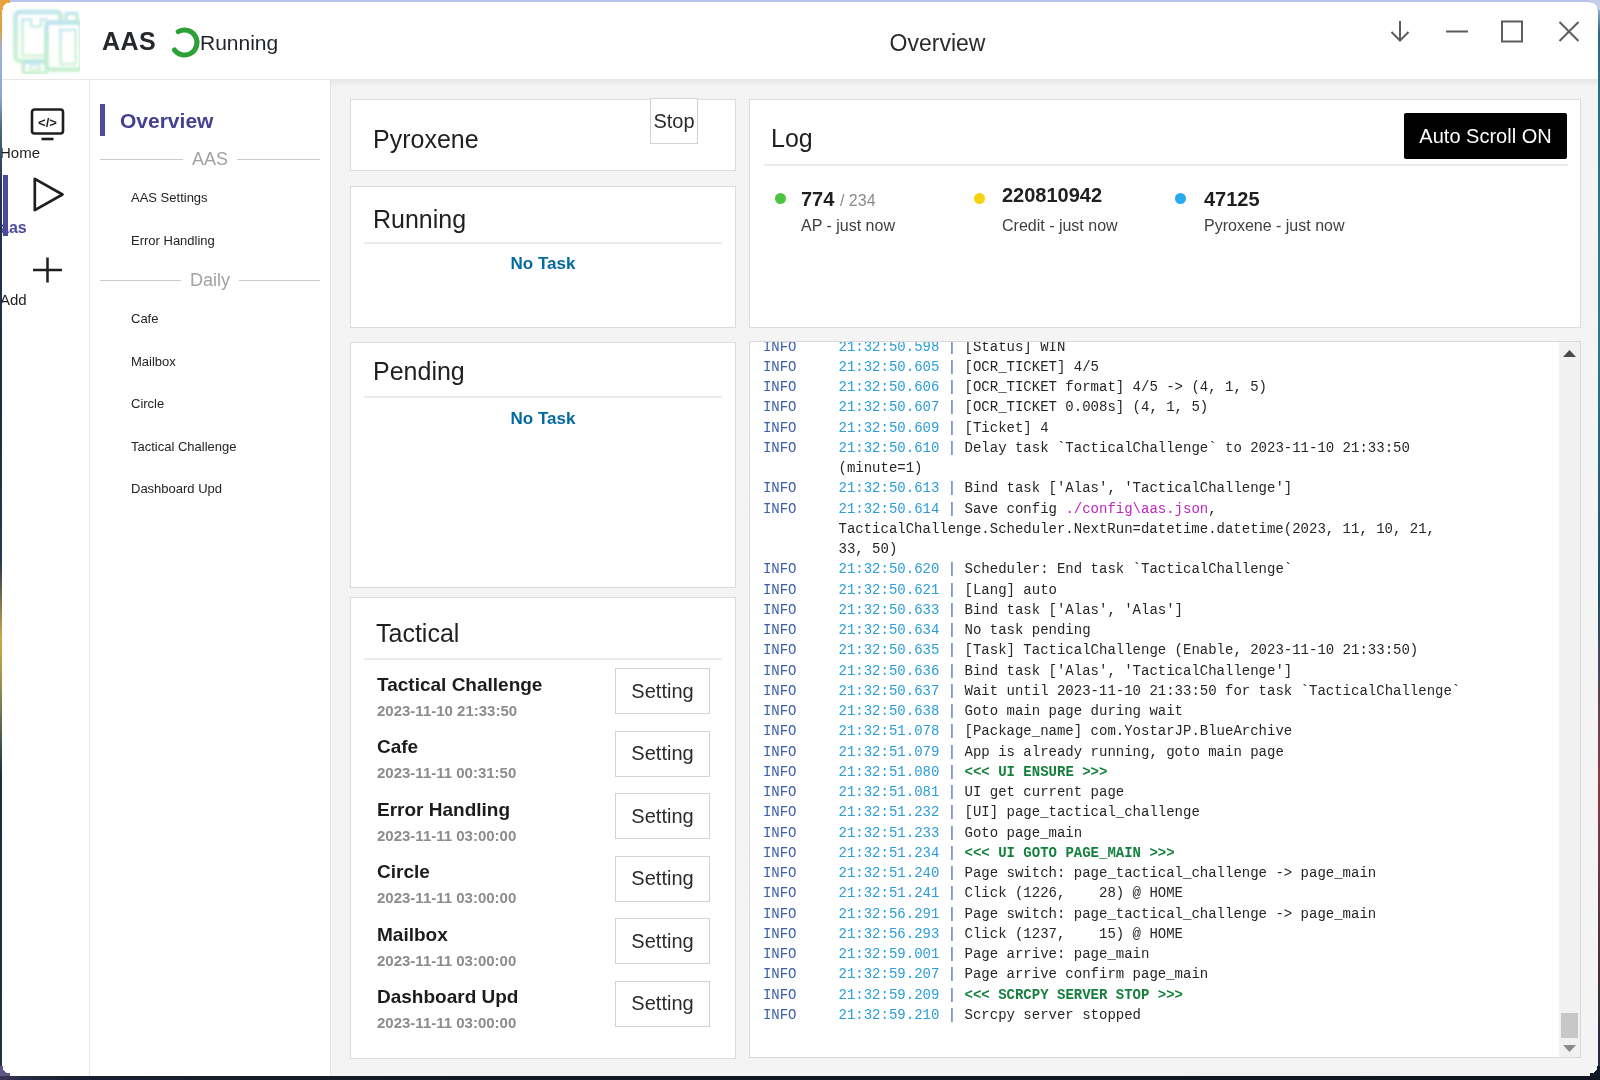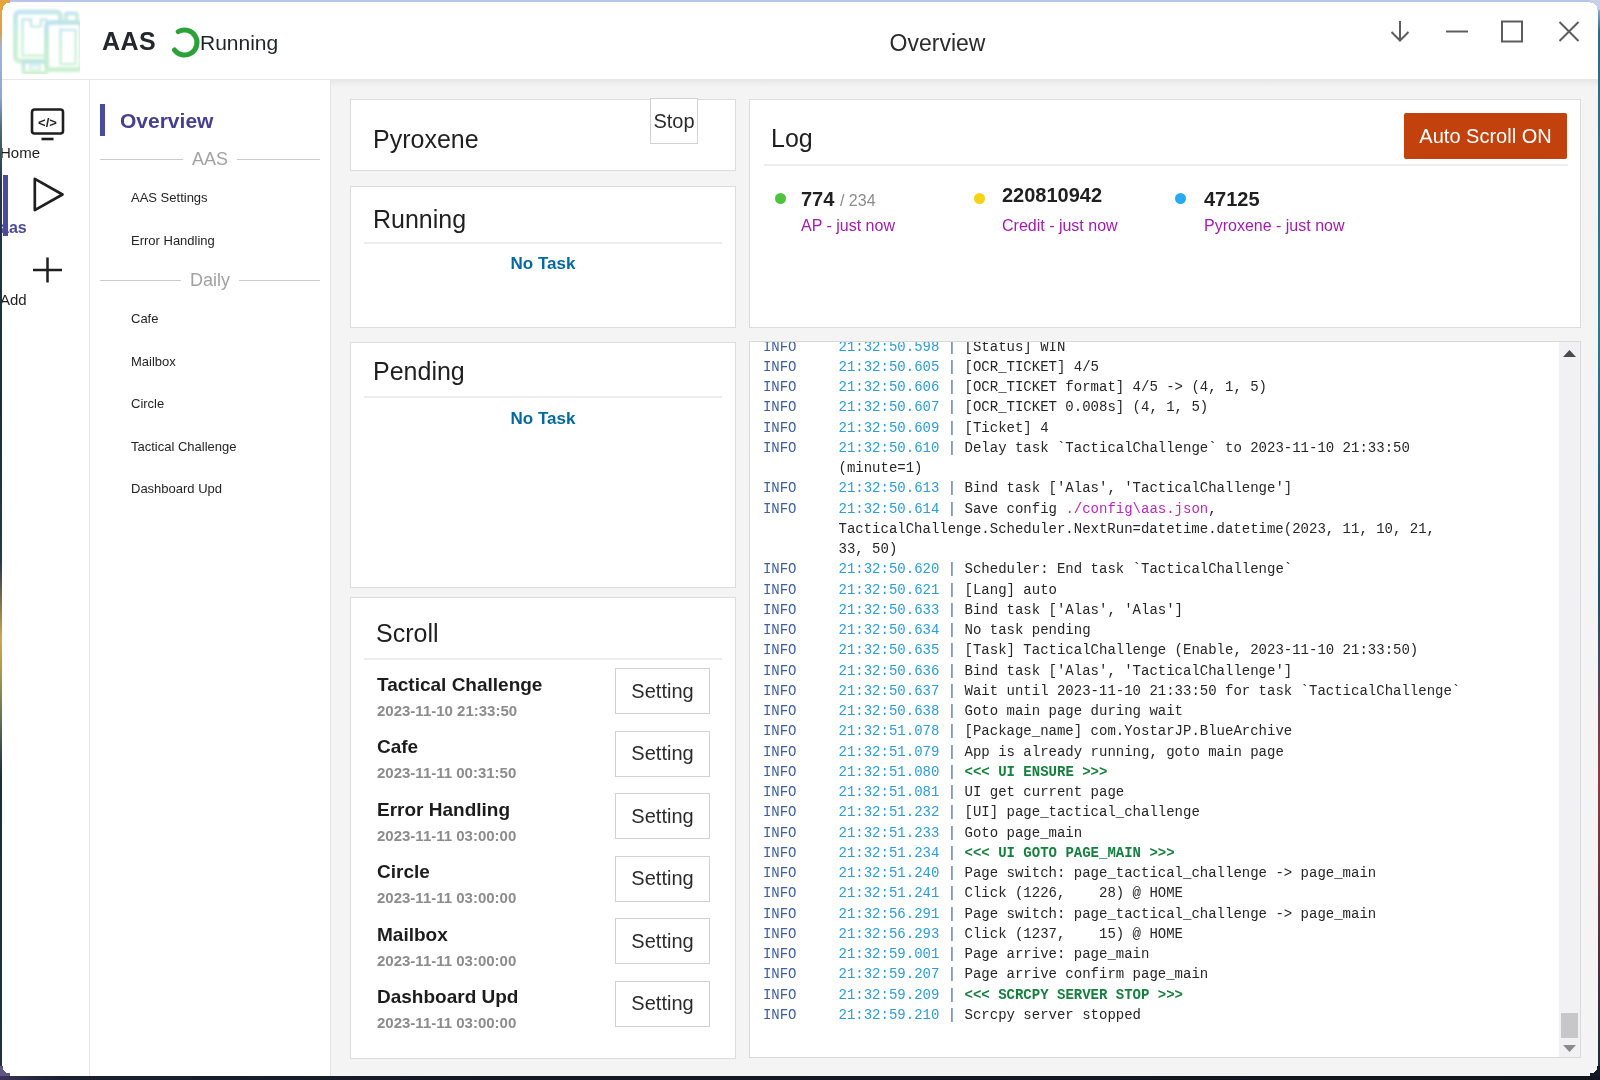--- a/index.html
+++ b/index.html
@@ -23,25 +23,25 @@
 .navdiv .t{padding:0 9px}
 .content{left:331px;top:80px;width:1267px;height:996px;background:#f4f4f5;z-index:1}
 .cshadow{left:331px;top:80px;width:1267px;height:7px;background:linear-gradient(rgba(0,0,0,.05),rgba(0,0,0,0));z-index:2}
 .card{background:#fff;border:1px solid #dcdcdc;z-index:3}
 .ctitle{font-size:25px;color:#1f1f1f}
 .csep{height:2px;background:#ececf0}
 .notask{width:386px;text-align:center;font-size:17px;font-weight:bold;color:#0369a1}
 .btn{border:1px solid #d2d2d2;background:#fff;font-size:20px;color:#2b2b2b;display:flex;align-items:center;justify-content:center;z-index:4}
 .wname{font-size:19px;font-weight:bold;color:#1c1c1c}
 .wtime{font-size:15px;font-weight:bold;color:#8c8c8c}
-.scrollbtn{left:1404px;top:113px;width:163px;height:46px;background:#c2410c;border-radius:2px;color:#fff;font-size:20px;display:flex;align-items:center;justify-content:center;z-index:4}
+.scrollbtn{left:1404px;top:113px;width:163px;height:46px;background:#000000;border-radius:2px;color:#fff;font-size:20px;display:flex;align-items:center;justify-content:center;z-index:4}
 .dot{width:11px;height:11px;border-radius:50%;z-index:4}
 .stnum{font-size:20px;font-weight:bold;color:#1f1f1f}
 .stsub{font-size:16px;color:#8c8c8c;font-weight:normal}
-.stlabel{font-size:16px;color:#a21caf}
+.stlabel{font-size:16px;color:#404040}
 .logbox{left:749px;top:341px;width:832px;height:717px;background:#fff;border:1px solid #d9d9d9;z-index:3;overflow:hidden}
 pre.log{position:absolute;left:12.9px;top:-5.5px;font-family:"Liberation Mono",monospace;font-size:14px;line-height:20.25px;color:#262626}
 pre.log i{font-style:normal;color:#3a5fa8}
 pre.log t{color:#2b9dd8}
 pre.log m{color:#bf26bf}
 pre.log b{color:#15803d}
 .sbar{left:1559px;top:342px;width:21px;height:715px;background:#f1f1f3;z-index:5}
 .sthumb{left:1561px;top:1013px;width:17px;height:25px;background:#c7c7c9;z-index:6}
 .eT{left:0;top:0;width:1600px;height:2px;background:#b9c4ec;z-index:20}
 .eL{left:0;top:0;width:2px;height:1080px;background:linear-gradient(#e8a33d 0%,#e0a040 2.8%,#9fb2dc 4.5%,#8ea6d4 9%,#476a7a 12%,#23344f 17%,#1d2b3f 38%,#27374f 52%,#c9a94a 59%,#b09a48 62%,#6a7a52 66%,#1c2a40 72%,#222f45 100%);z-index:20}
@@ -143,21 +143,21 @@
 <div class="a ctitle" style="left:373px;top:205px;z-index:4">Running</div>
 <div class="a csep" style="left:364px;top:241.5px;width:358px;z-index:4"></div>
 <div class="a notask" style="left:350px;top:254px;z-index:4">No Task</div>
 
 <div class="a card" style="left:350px;top:342px;width:386px;height:246px"></div>
 <div class="a ctitle" style="left:373px;top:357px;z-index:4">Pending</div>
 <div class="a csep" style="left:364px;top:396px;width:358px;z-index:4"></div>
 <div class="a notask" style="left:350px;top:409px;z-index:4">No Task</div>
 
 <div class="a card" style="left:350px;top:597px;width:386px;height:462px"></div>
-<div class="a ctitle" style="left:376px;top:619px;z-index:4">Scroll</div>
+<div class="a ctitle" style="left:376px;top:619px;z-index:4">Tactical</div>
 <div class="a csep" style="left:364px;top:657.5px;width:358px;z-index:4"></div>
 <div class="a wname" style="left:377px;top:674px;z-index:4">Tactical Challenge</div>
 <div class="a wtime" style="left:377px;top:701.5px;z-index:4">2023-11-10 21:33:50</div>
 <div class="a btn" style="left:615px;top:668px;width:95px;height:46px">Setting</div>
 <div class="a wname" style="left:377px;top:736px;z-index:4">Cafe</div>
 <div class="a wtime" style="left:377px;top:764px;z-index:4">2023-11-11 00:31:50</div>
 <div class="a btn" style="left:615px;top:730.5px;width:95px;height:46px">Setting</div>
 <div class="a wname" style="left:377px;top:798.5px;z-index:4">Error Handling</div>
 <div class="a wtime" style="left:377px;top:826.5px;z-index:4">2023-11-11 03:00:00</div>
 <div class="a btn" style="left:615px;top:793px;width:95px;height:46px">Setting</div>

